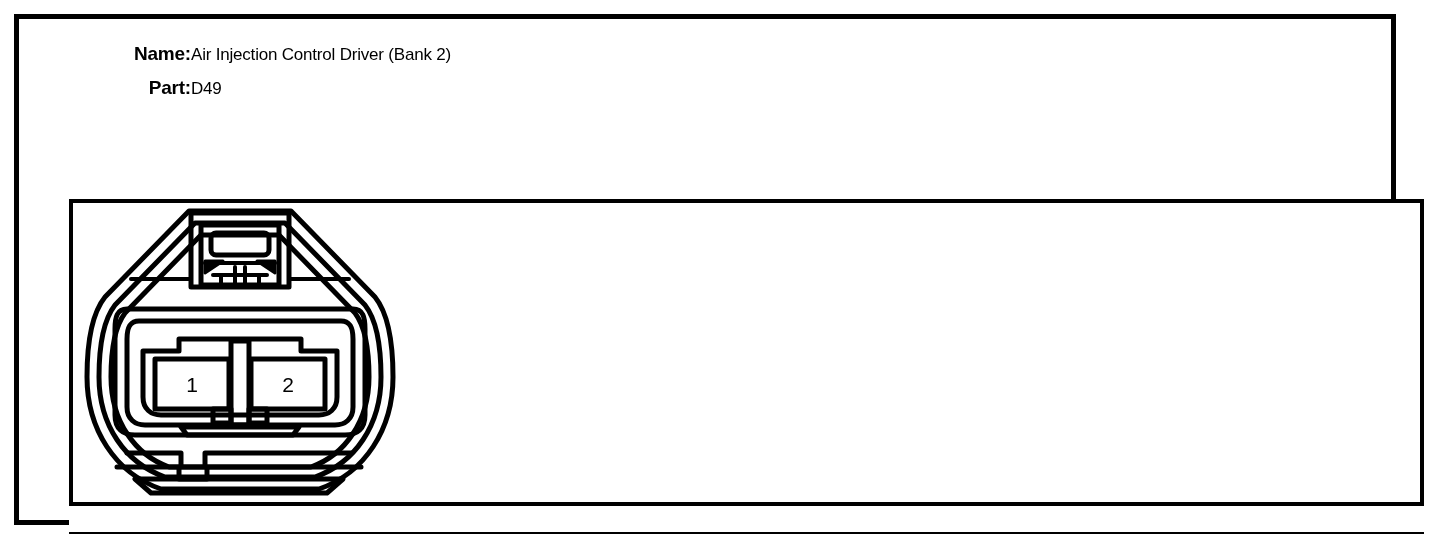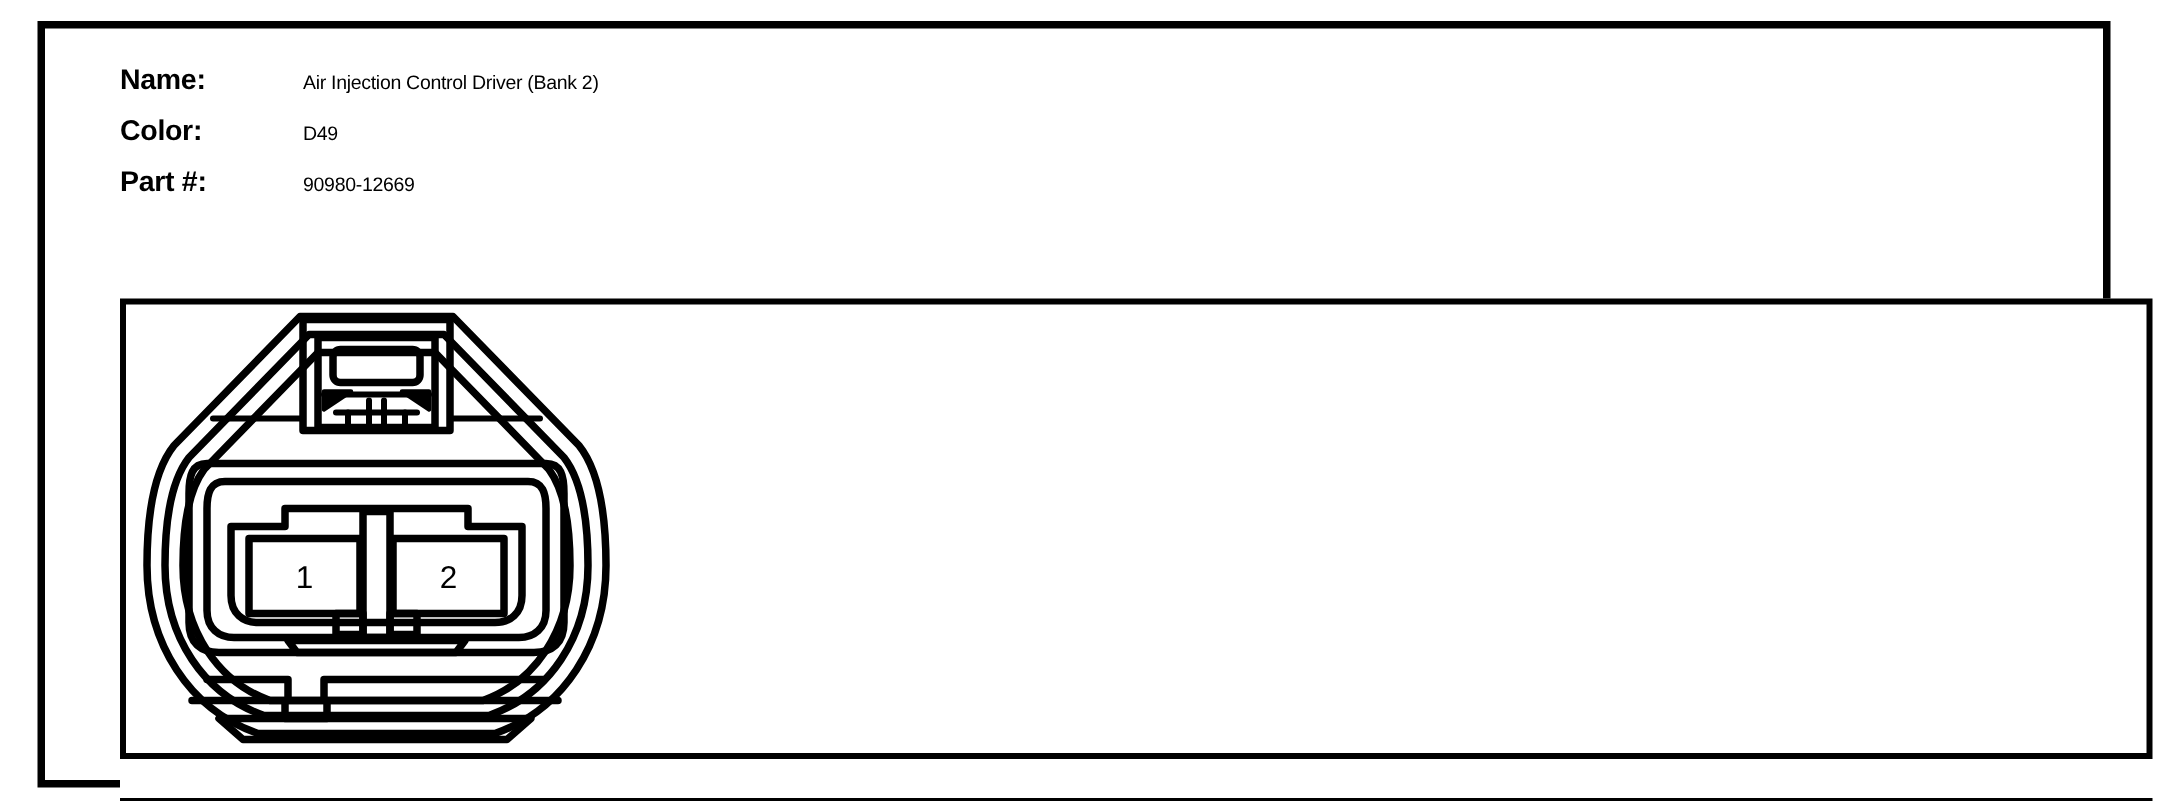--- a/index.html
+++ b/index.html
@@ -19,27 +19,28 @@
   #page {
     position: relative;
     width: 1440px;
     height: 534px;
     background: #ffffff;
   }
 
   
   .outer-frame {
     position: absolute;
-    left: 25px;
+    left: 14px;
     top: 14px;
     width: 1382px;
     height: 511px;
     border: 5px solid #000000;
     box-sizing: border-box;
     background: #ffffff;
+    text-align: right;
   }
 
   
   .spec-block {
     position: absolute;
     left: 50px;
     top: 24px;
     width: 900px;
   }
   .spec-row {
@@ -50,21 +51,21 @@
   .spec-label {
     width: 122px;
     flex: 0 0 122px;
     font-weight: bold;
     font-size: 19px;
     letter-spacing: -0.2px;
     white-space: nowrap;
   }
   .spec-value {
     font-weight: normal;
-    font-size: 13px;
+    font-size: 17px;
     letter-spacing: -0.2px;
     white-space: nowrap;
   }
 
   
   .diagram-panel {
     position: absolute;
     left: 50px;
     top: 180px;
     width: 1355px;
@@ -119,28 +120,24 @@
   <div class="outer-frame">
 
     <div class="spec-block">
 
       <div class="spec-row">
         <div class="spec-label">Name:</div>
         <div class="spec-value">Air Injection Control Driver (Bank 2)</div>
       </div>
 
       <div class="spec-row">
-        <div class="spec-label">Color:</div>
+        <div class="spec-label">Part:</div>
         <div class="spec-value">D49</div>
       </div>
 
-      <div class="spec-row">
-        <div class="spec-label">Part #:</div>
-        <div class="spec-value">90980-12669</div>
-      </div>
 
 
     </div>
 
     <div class="diagram-panel">
 
       <div class="connector-svg-wrap">
         <svg viewBox="0 0 320 305" xmlns="http://www.w3.org/2000/svg">
           <g fill="none" stroke="#000000" stroke-width="5" stroke-linejoin="round" stroke-linecap="round">
 

